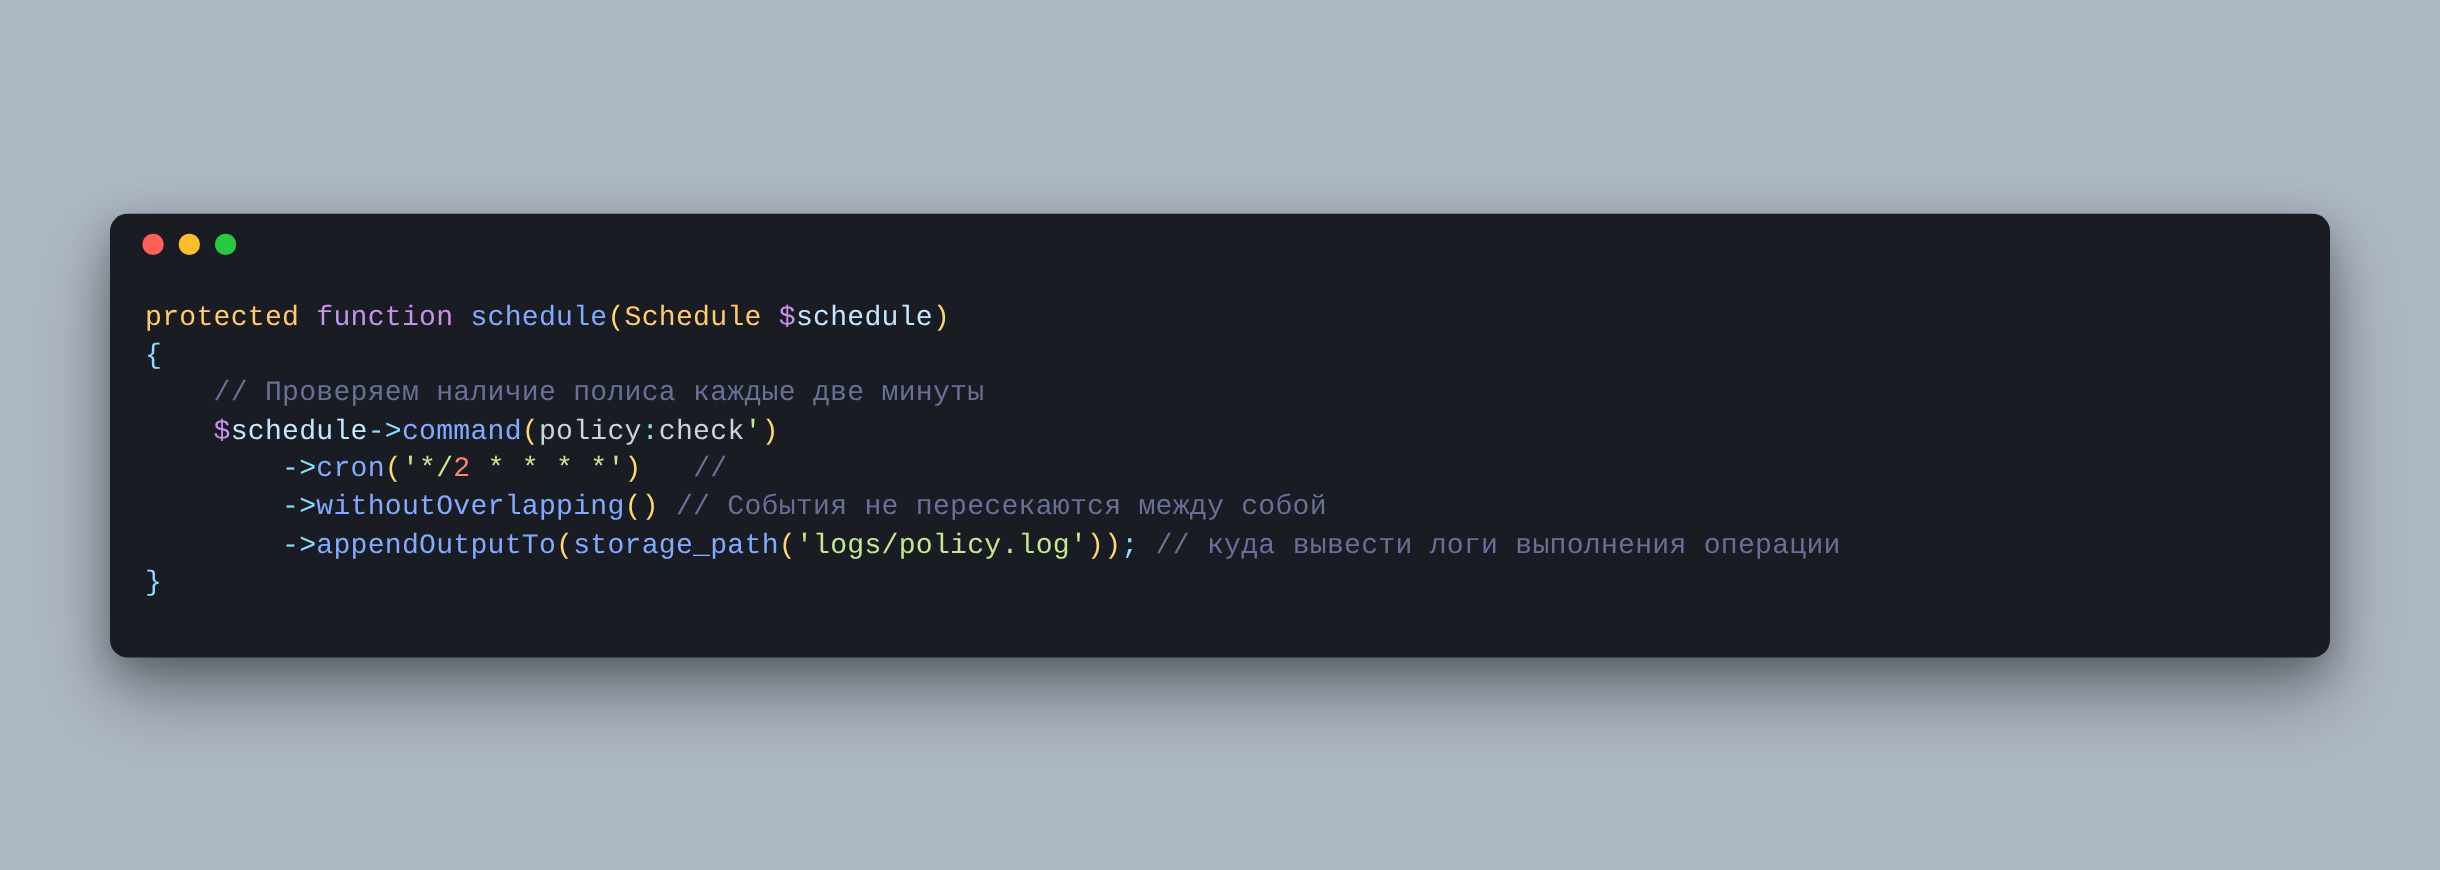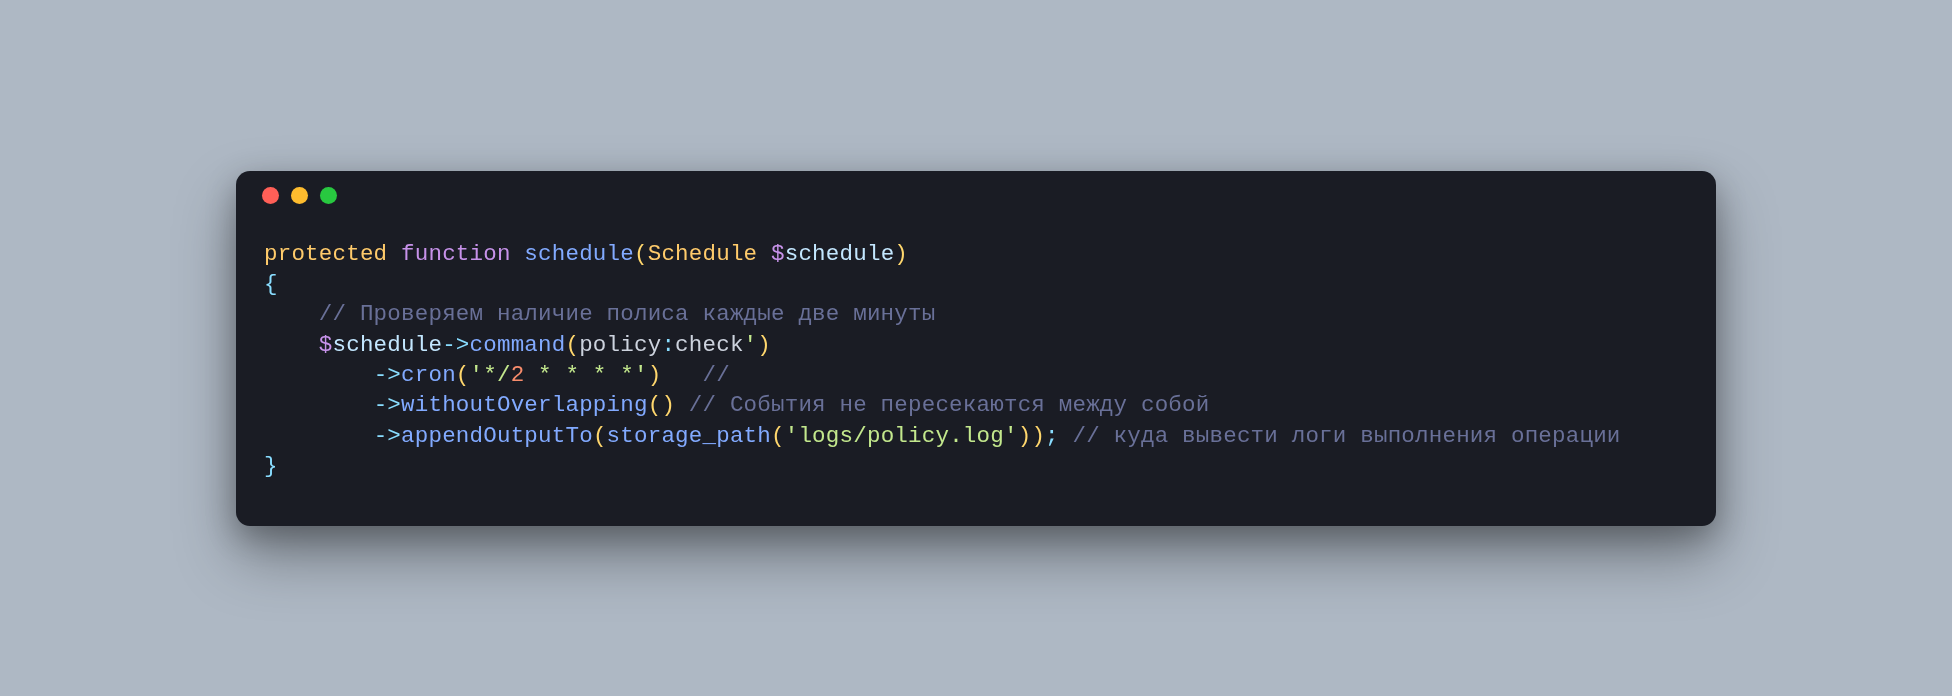--- a/index.html
+++ b/index.html
@@ -6,21 +6,21 @@
   body {
     background: #aeb8c4;
     width: 1952px;
     height: 696px;
     display: flex;
     align-items: center;
     justify-content: center;
     font-family: ui-monospace, "SF Mono", "Menlo", "Consolas", "Liberation Mono", monospace;
   }
   .window {
-    width: 1480px;
+    width: 1776px;
     background: #1a1c24;
     border-radius: 14px;
     box-shadow: 0 30px 60px rgba(0,0,0,0.35), 0 10px 30px rgba(0,0,0,0.25);
     overflow: hidden;
   }
   .titlebar {
     height: 50px;
     display: flex;
     align-items: center;
     padding-left: 26px;

